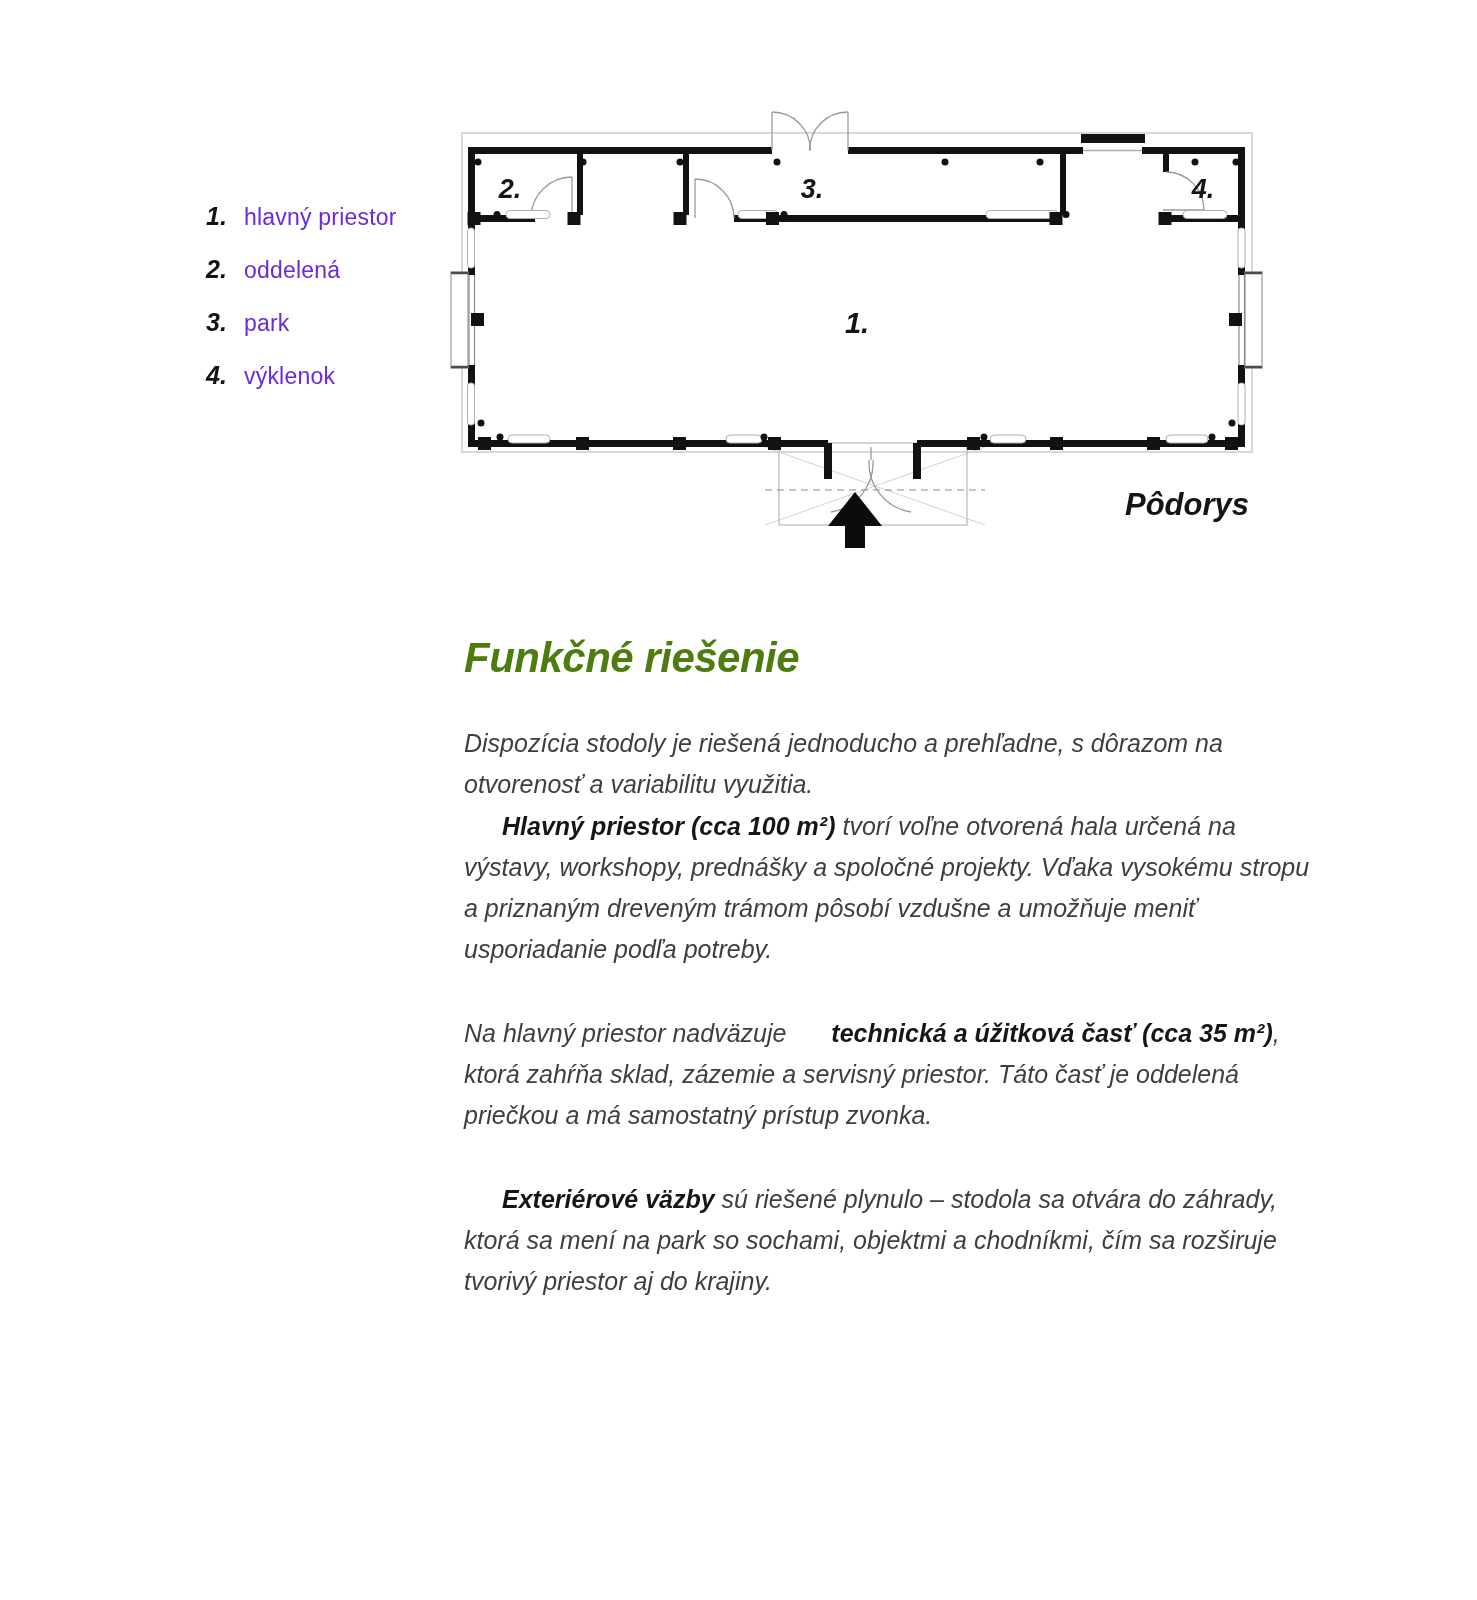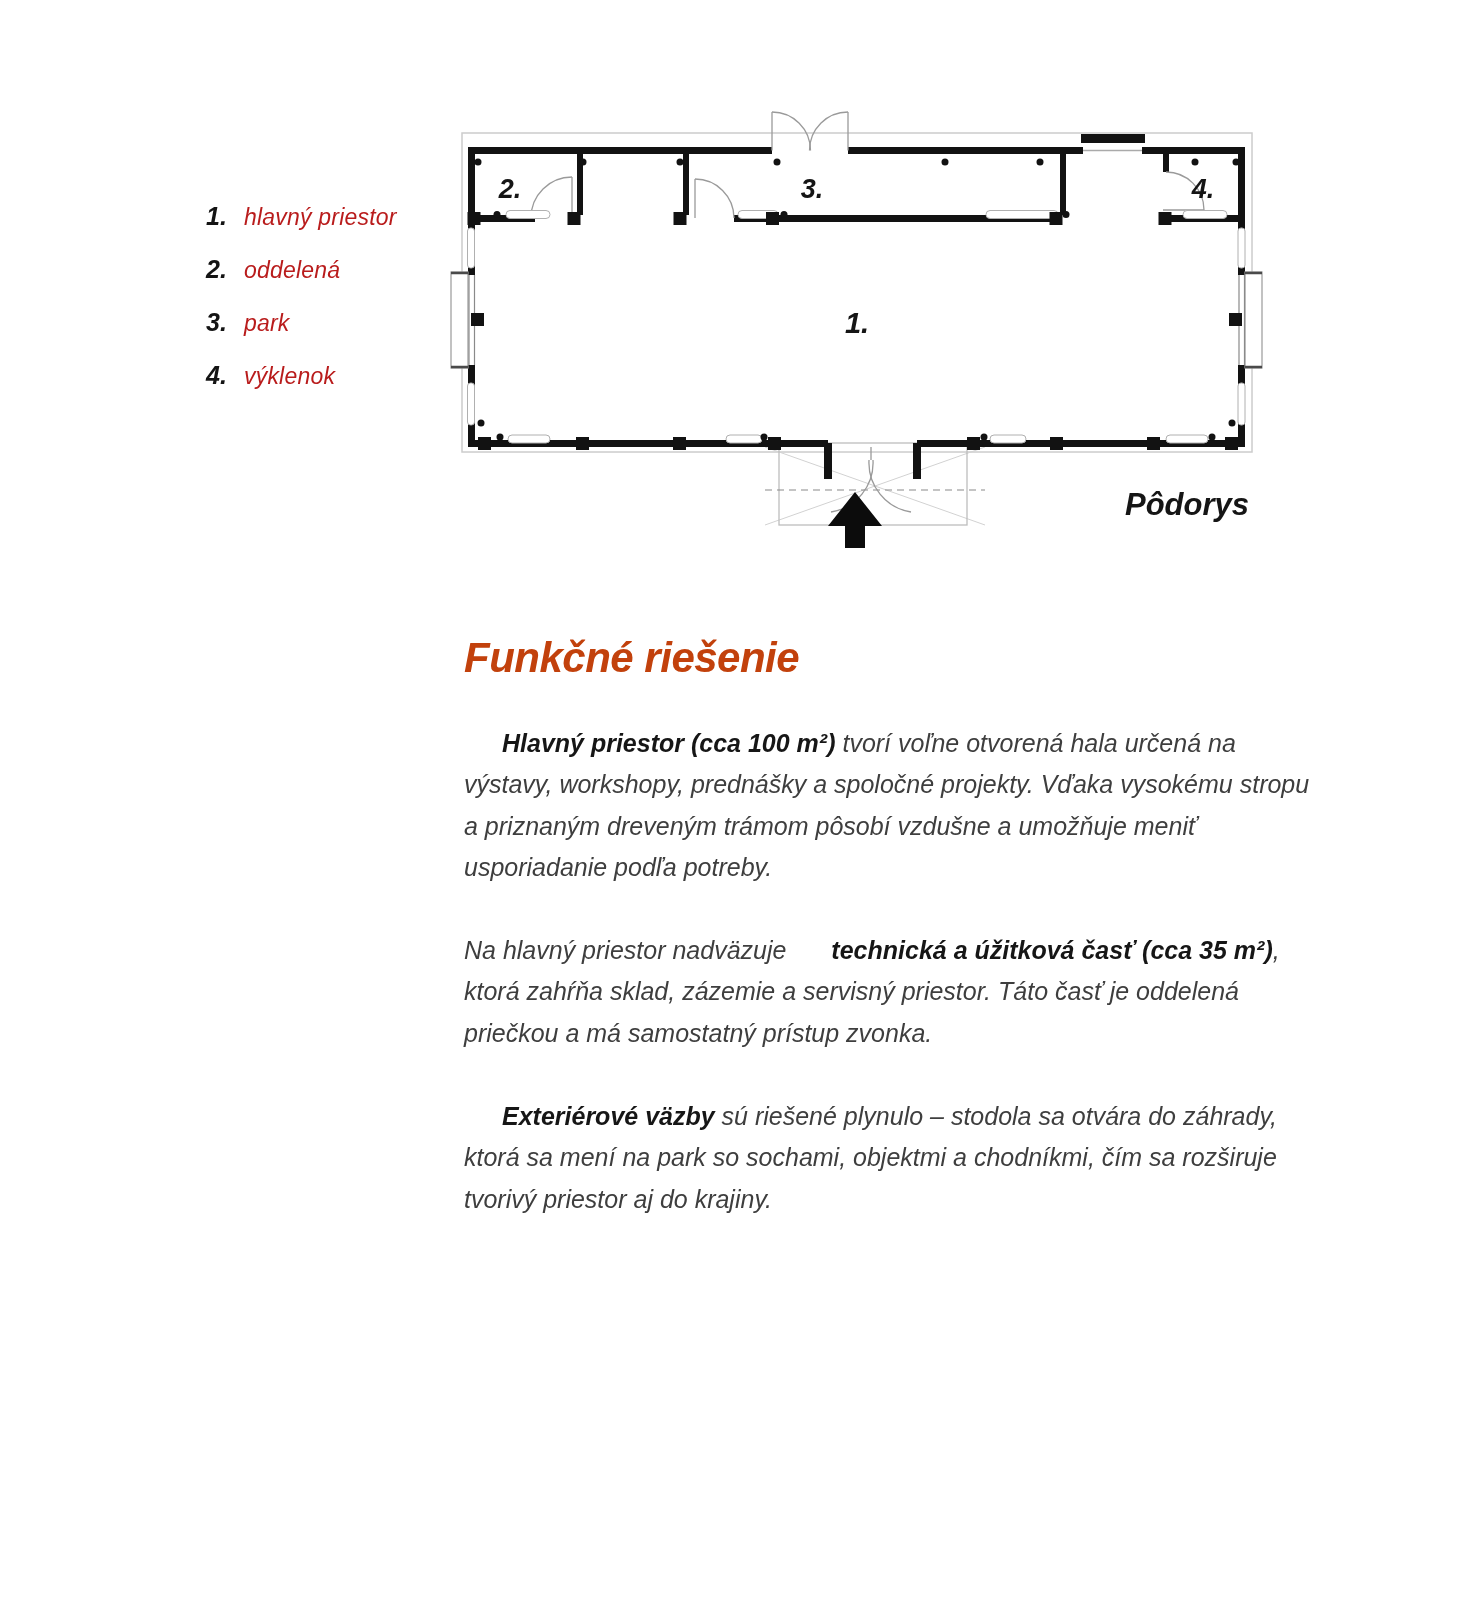--- a/index.html
+++ b/index.html
@@ -7,32 +7,32 @@
     position:relative;width:1477px;height:1600px;background:#ffffff;
     font-family:"Liberation Sans",sans-serif;overflow:hidden;color:#3e3e3e;
   }
   
   .legend{position:absolute;left:206px;top:202px;}
   .legend-row{display:flex;align-items:baseline;height:53px;}
   .legend-num{
     width:38px;font-size:25px;font-weight:700;font-style:italic;color:#141414;
   }
   .legend-label{
-    font-size:23px;font-style:italic;color:#b91c1c;letter-spacing:.2px;
+    font-size:23px;color:#6d28d9;letter-spacing:.2px;
   }
   
   .plan-svg{position:absolute;left:450px;top:85px;width:820px;height:480px;}
   .room-label{
     font-family:"Liberation Sans",sans-serif;font-weight:700;font-style:italic;
     fill:#151515;
   }
   
   .heading{
     position:absolute;left:464px;top:634px;margin:0;
-    font-size:42px;font-weight:700;font-style:italic;color:#c2410c;letter-spacing:-.5px;
+    font-size:42px;font-weight:700;font-style:italic;color:#4d7c0f;letter-spacing:-.5px;
   }
   .article{
     position:absolute;left:464px;top:723px;width:850px;
     font-size:25px;line-height:41.3px;font-style:italic;color:#3e3e3e;
   }
   .article p{margin:0 0 42px 0;white-space:pre-wrap;}
   .article .b{font-weight:700;color:#161616;margin-left:38px;}
 </style>
 </head>
 <body>
@@ -178,18 +178,19 @@
     <text class="room-label" x="60" y="113" font-size="27" text-anchor="middle">2.</text>
     <text class="room-label" x="362" y="113" font-size="27" text-anchor="middle">3.</text>
     <text class="room-label" x="753" y="113" font-size="27" text-anchor="middle">4.</text>
     <text class="room-label" x="407" y="248" font-size="29" text-anchor="middle">1.</text>
 
     <text class="room-label" x="737" y="430" font-size="31" text-anchor="middle">Pôdorys</text>
   </svg>
 
   <h1 class="heading">Funkčné riešenie</h1>
   <div class="article">
-      <p><span class="b">Hlavný priestor (cca 100 m²)</span><span> tvorí voľne otvorená hala určená na výstavy, workshopy, prednášky a spoločné projekty. Vďaka vysokému stropu a priznaným dreveným trámom pôsobí vzdušne a umožňuje meniť usporiadanie podľa potreby.</span></p>
+      <p><span>Dispozícia stodoly je riešená jednoducho a prehľadne, s dôrazom na otvorenosť a variabilitu využitia.
+</span><span class="b">Hlavný priestor (cca 100 m²)</span><span> tvorí voľne otvorená hala určená na výstavy, workshopy, prednášky a spoločné projekty. Vďaka vysokému stropu a priznaným dreveným trámom pôsobí vzdušne a umožňuje meniť usporiadanie podľa potreby.</span></p>
       <p><span>Na hlavný priestor nadväzuje </span><span class="b">technická a úžitková časť (cca 35 m²)</span><span>, ktorá zahŕňa sklad, zázemie a servisný priestor. Táto časť je oddelená priečkou a má samostatný prístup zvonka.</span></p>
       <p><span class="b">Exteriérové väzby</span><span> sú riešené plynulo – stodola sa otvára do záhrady, ktorá sa mení na park so sochami, objektmi a chodníkmi, čím sa rozširuje tvorivý priestor aj do krajiny.</span></p>
     </div>
 
 </div>
 
 </body></html>

